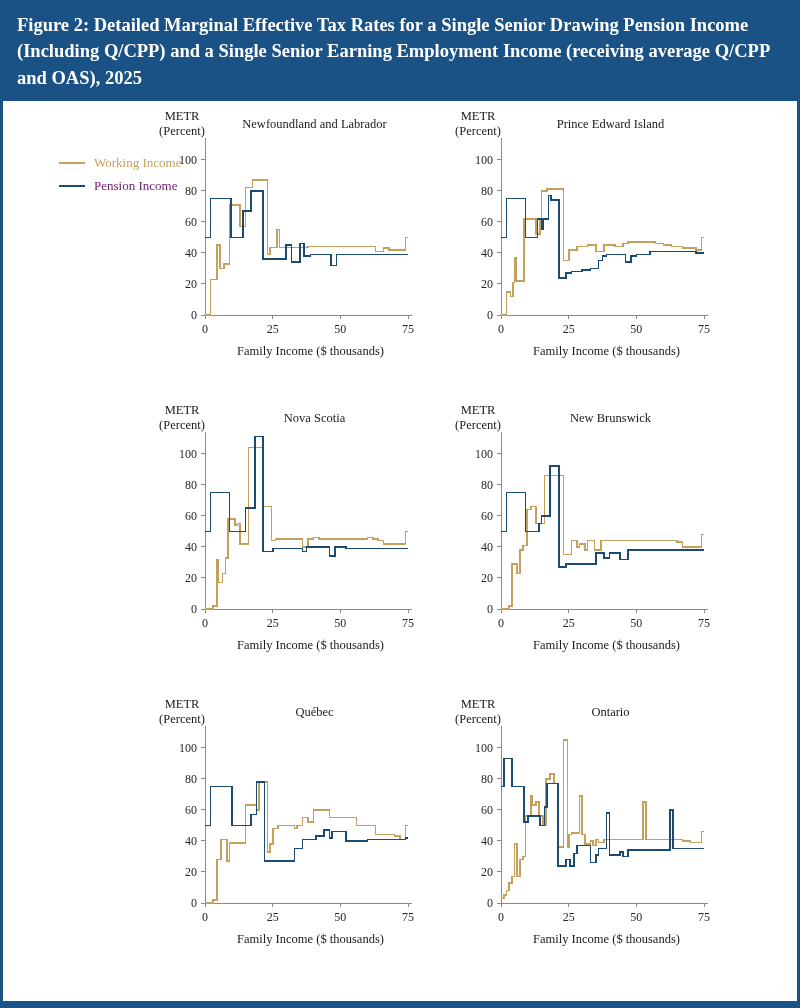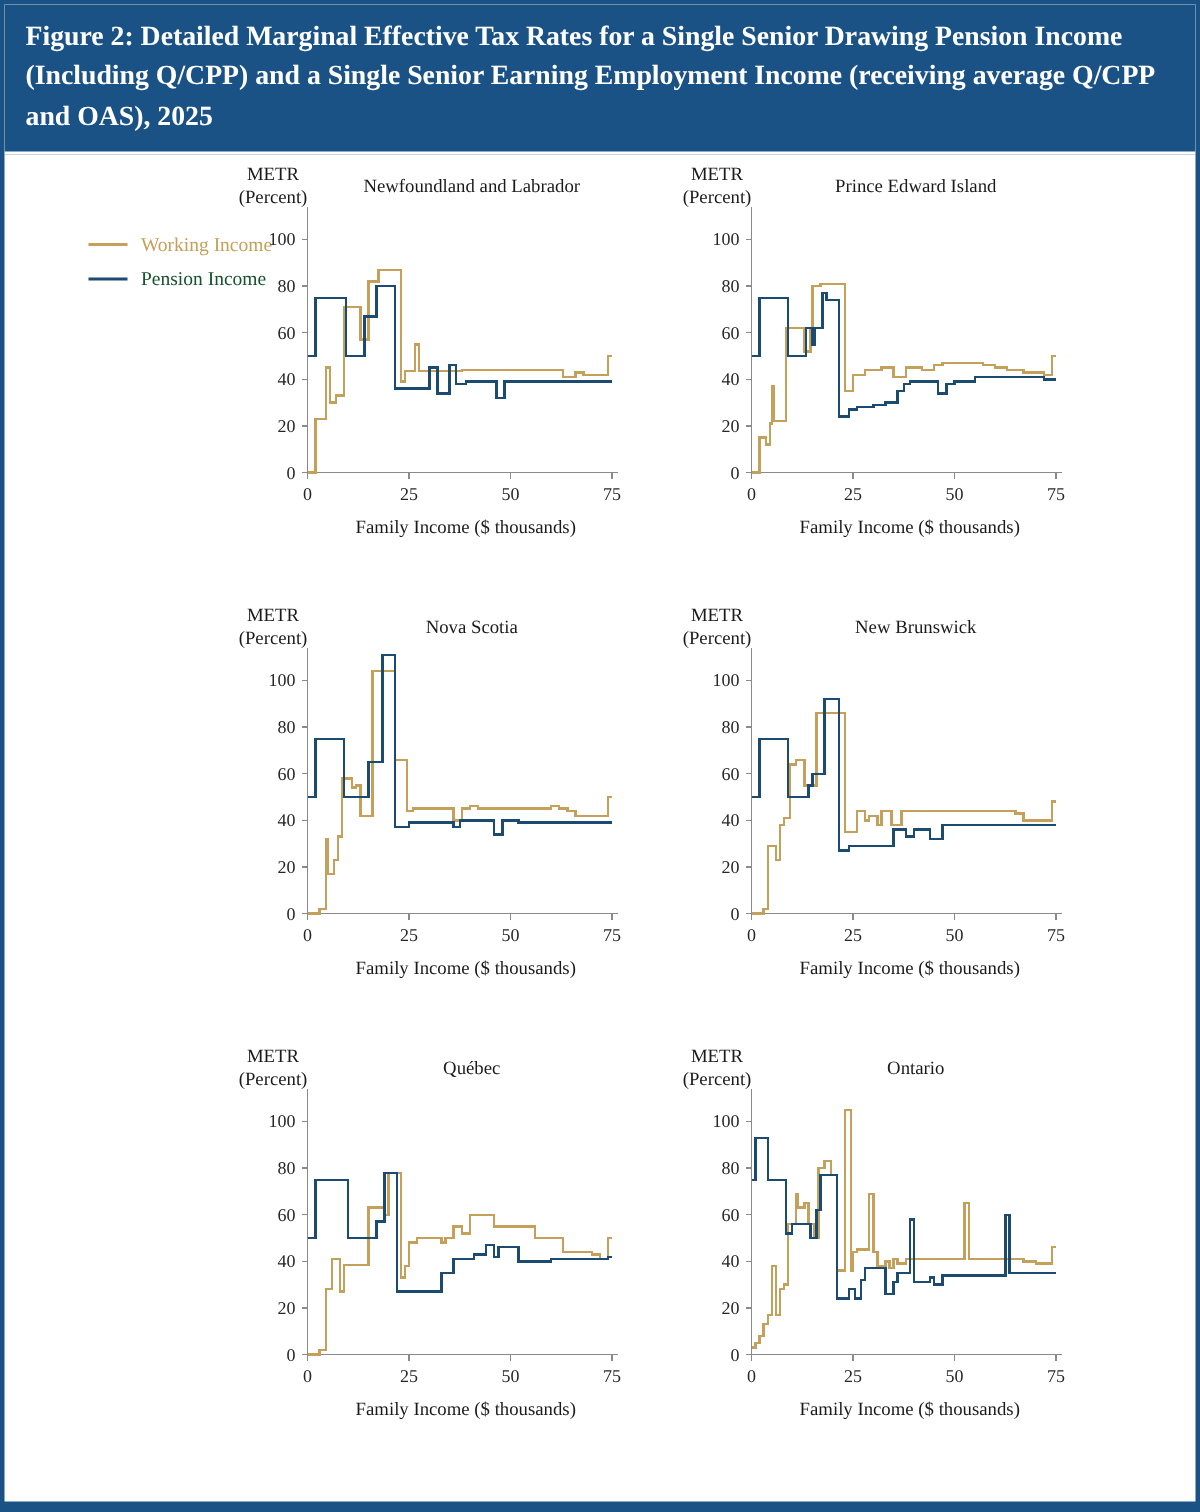--- a/index.html
+++ b/index.html
@@ -45,21 +45,21 @@
     <span>Figure 2: Detailed Marginal Effective Tax Rates for a Single Senior Drawing Pension Income (Including Q/CPP) and a Single Senior Earning Employment Income (receiving average Q/CPP and OAS), 2025</span>
   </div>
 
   <div class="legend">
     <div class="legend-item">
       <span class="legend-swatch" id="swatch-working" style="border-top-color: rgb(197, 160, 90);"></span>
       <span id="label-working" style="color: rgb(197, 160, 90);">Working Income</span>
     </div>
     <div class="legend-item">
       <span class="legend-swatch" id="swatch-pension" style="border-top-color: rgb(28, 75, 114);"></span>
-      <span id="label-pension" style="color: #14532d;">Pension Income</span>
+      <span id="label-pension" style="color: #701a75;">Pension Income</span>
     </div>
   </div>
 
   <div class="charts" id="charts">
       <div class="chart-cell"><svg viewBox="0 0 280 258" width="280" height="258">
           <text x="34" y="13" text-anchor="middle" class="axis-label">METR</text>
           <text x="34" y="28" text-anchor="middle" class="axis-label">(Percent)</text>
           <text x="166.5" y="21" text-anchor="middle" class="chart-title">Newfoundland and Labrador</text>
           <line x1="57" y1="31" x2="57" y2="208" stroke="#8a8a8a" stroke-width="1" shape-rendering="crispEdges"></line>
           <line x1="57" y1="208" x2="264" y2="208" stroke="#8a8a8a" stroke-width="1" shape-rendering="crispEdges"></line>

